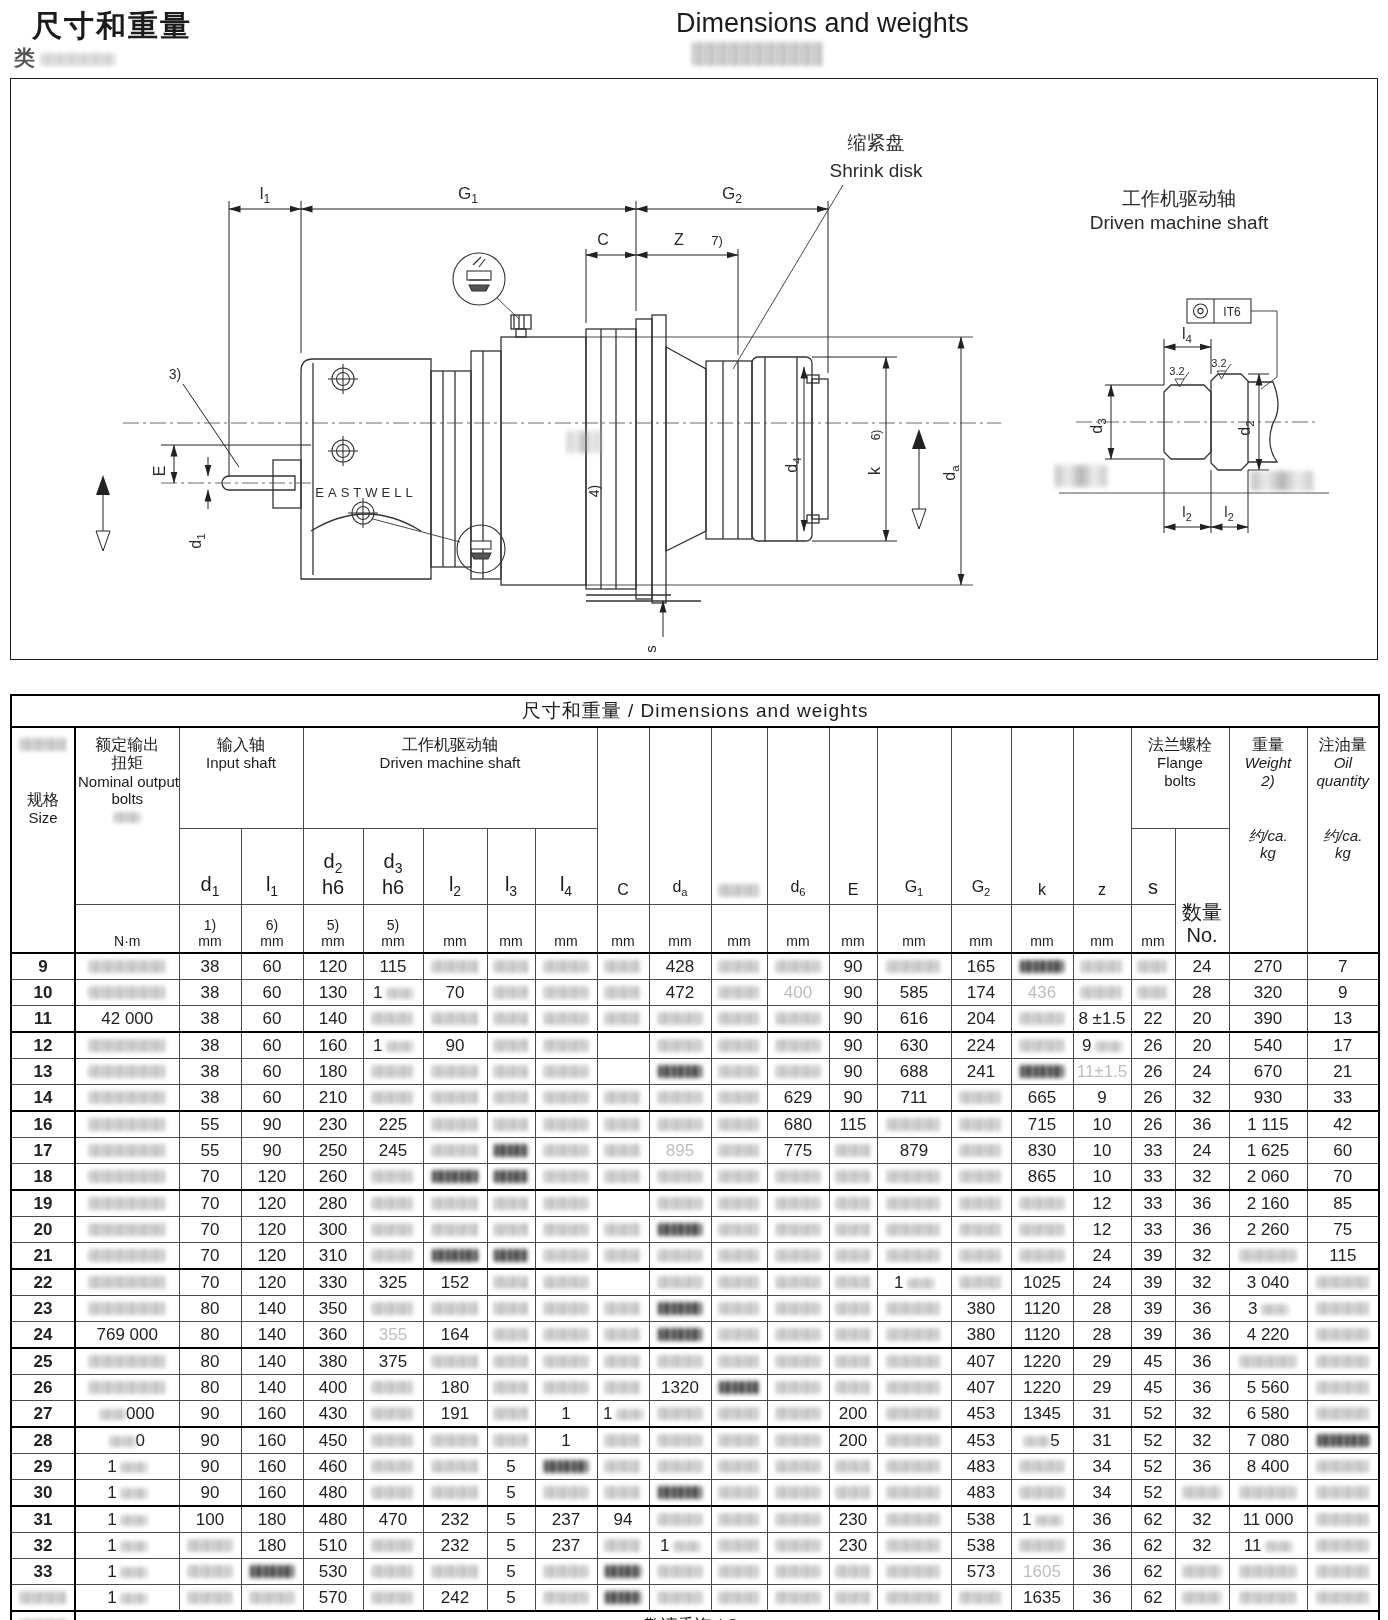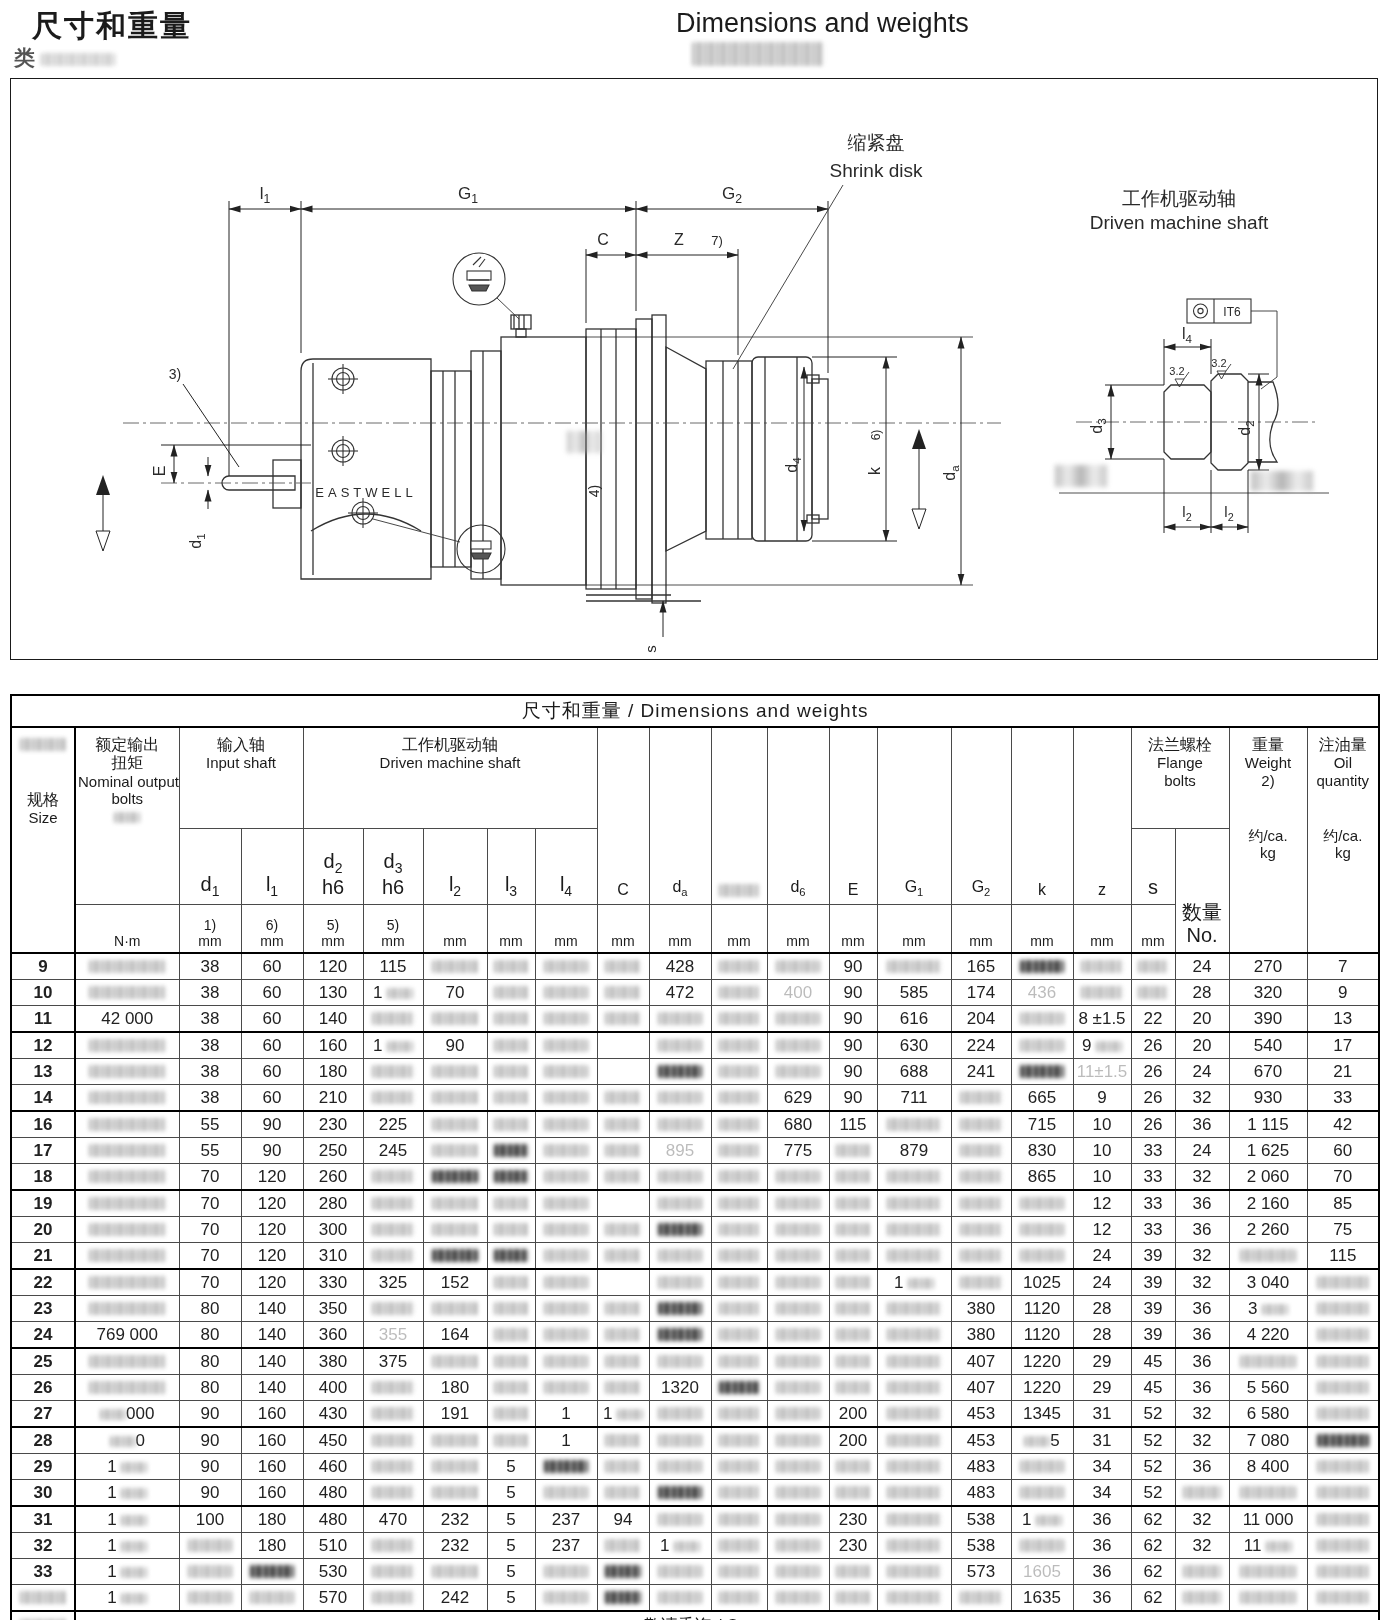--- a/index.html
+++ b/index.html
@@ -28,21 +28,21 @@
             overflow:hidden;white-space:nowrap;}
   .ttitle{height:30px;font-size:19px;font-weight:500;border-bottom:2px solid #000 !important;letter-spacing:1px;border-radius:14px;}
   thead th{font-weight:400;line-height:1.15;}
   .grp{height:92px;vertical-align:top !important;padding-top:8px !important;font-size:16px;margin-left:40px;}
   .grp .en{font-size:15px;}
   .symrow th{height:70px;vertical-align:bottom !important;padding-bottom:5px !important;font-size:20px;}
   .sym{vertical-align:bottom !important;padding-bottom:5px !important;font-size:16px;}
   .units th{height:44px;vertical-align:bottom !important;padding-bottom:3px !important;font-size:14px;line-height:1.1;}
   .c-size{border-right:2.5px solid #000 !important;}
   .tallhd{vertical-align:top !important;padding-top:8px !important;font-size:16px;}
-  .tallhd .en{font-size:15px;}
+  .tallhd .en{font-size:15px;font-style:italic;}
   .spacer{height:38px;}
   tbody td{height:25px;color:#222;}
   tbody td.c-size{font-weight:700;}
   tr.gb td{border-top:2.5px solid #000;}
   tbody tr:first-child td{border-top:2.5px solid #000;}
   tfoot td{height:27px;border-top:2px solid #000 !important;font-size:17px;}
   sub{font-size:70%;}
 </style>
 </head>
 <body>

